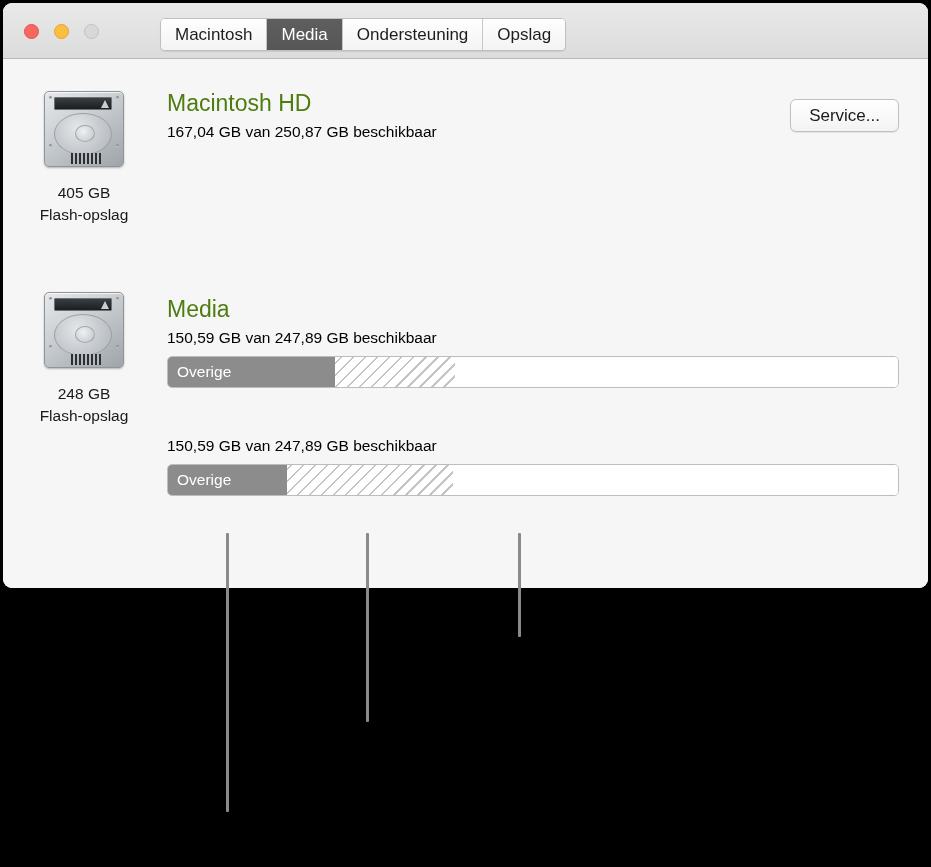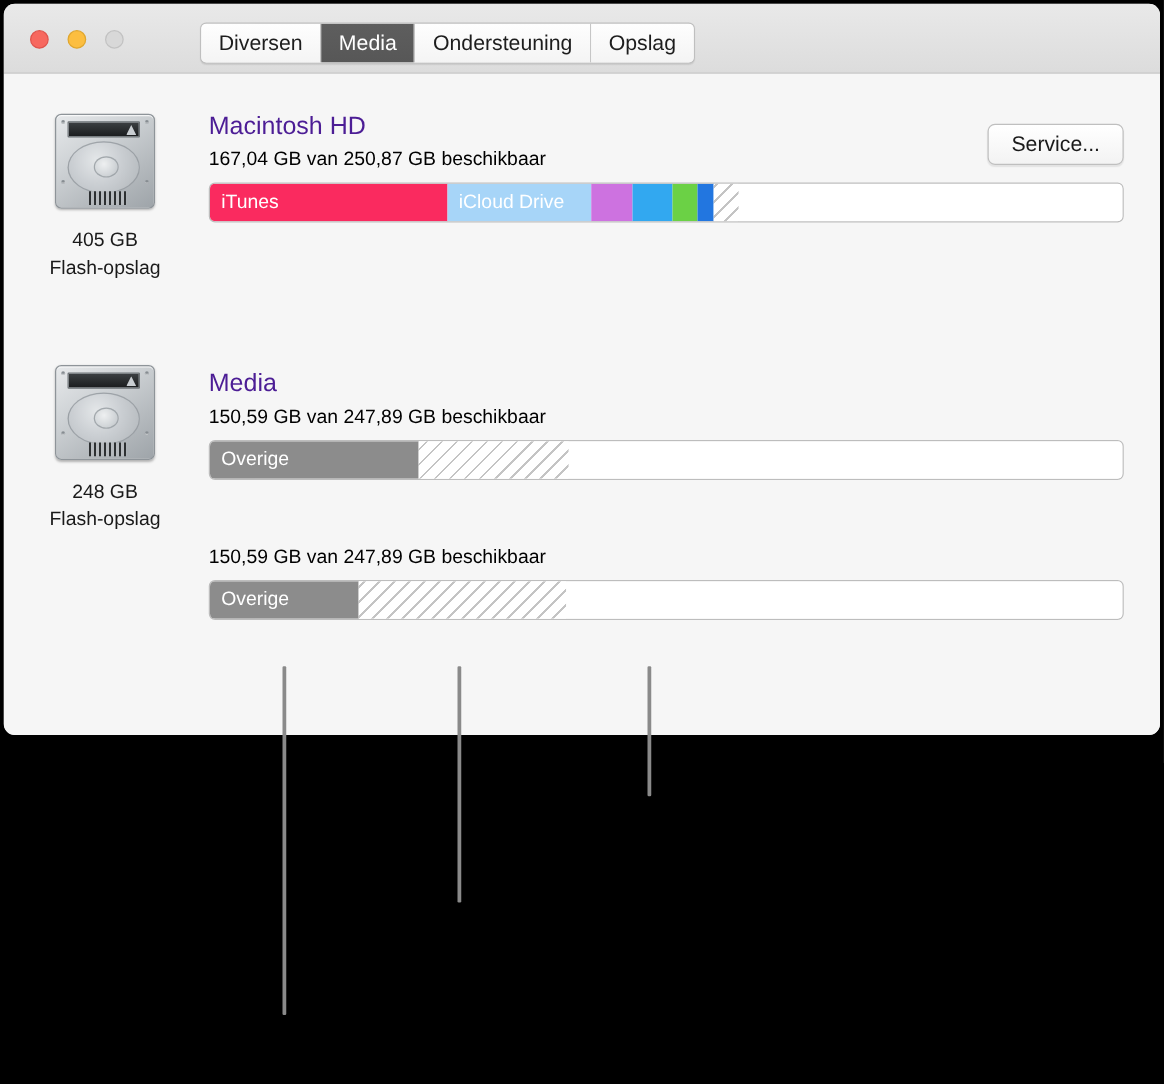--- a/index.html
+++ b/index.html
@@ -196,22 +196,22 @@
   .volume {
     position: absolute;
     left: 164px;
     right: 29px;
   }
   .volume.v1 { top: 30px; }
   .volume.v2 { top: 236px; }
   .volume.v3 { top: 377px; }
 
   .vol-name {
-    font-size: 20px;
-    color: #4c1d95;
+    font-size: 23px;
+    color: #4d7c0f;
     margin: 0 0 4px 0;
     line-height: 1.25;
   }
   .vol-sub {
     font-size: 15.5px;
     color: #000000;
     margin: 0 0 9px 0;
     line-height: 1.25;
   }
 
@@ -264,21 +264,21 @@
 <body>
 
 <div id="window">
 
   <div id="titlebar">
     <div class="traffic" id="tl-close"></div>
     <div class="traffic" id="tl-min"></div>
     <div class="traffic" id="tl-zoom"></div>
 
     <div id="tabs">
-      <div class="tab">Diversen</div>
+      <div class="tab">Macintosh</div>
       <div class="tab selected">Media</div>
       <div class="tab">Ondersteuning</div>
       <div class="tab">Opslag</div>
     </div>
   </div>
 
   <div id="content">
 
     <div class="drive d1">
       <div class="hdicon">
@@ -316,34 +316,20 @@
       </div>
       <div class="cap">
         <div>248 GB</div>
         <div>Flash-opslag</div>
       </div>
     </div>
 
     <div class="volume v1">
       <div class="vol-name">Macintosh HD</div>
       <div class="vol-sub">167,04 GB van 250,87 GB beschikbaar</div>
-      <div class="bar">
-          <div class="seg" title="iTunes" style="width: 190px; flex: 0 0 190px; background: rgb(250, 42, 95);">
-            <span class="seg-label">iTunes</span>
-          </div>
-          <div class="seg" title="iCloud Drive" style="width: 115px; flex: 0 0 115px; background: rgb(167, 213, 248);">
-            <span class="seg-label">iCloud Drive</span>
-          </div>
-          <div class="seg" title="Foto's" style="width: 33px; flex: 0 0 33px; background: rgb(205, 114, 224);"></div>
-          <div class="seg" title="Apps" style="width: 32px; flex: 0 0 32px; background: rgb(50, 168, 240);"></div>
-          <div class="seg" title="Documenten" style="width: 20px; flex: 0 0 20px; background: rgb(107, 209, 69);"></div>
-          <div class="seg" title="Systeem" style="width: 13px; flex: 0 0 13px; background: rgb(34, 118, 224);"></div>
-          <div class="seg hatch" title="Overige" style="width: 20px; flex: 0 0 20px;"></div>
-          <div class="seg free" title="Beschikbaar" style="width: 307px; flex: 0 0 307px;"></div>
-        </div>
     </div>
 
     <div class="volume v2">
       <div class="vol-name">Media</div>
       <div class="vol-sub">150,59 GB van 247,89 GB beschikbaar</div>
       <div class="bar">
           <div class="seg" title="Overige" style="width: 167px; flex: 0 0 167px; background: rgb(140, 140, 140);">
             <span class="seg-label">Overige</span>
           </div>
           <div class="seg hatch" title="Gecomprimeerd" style="width: 120px; flex: 0 0 120px;"></div>

